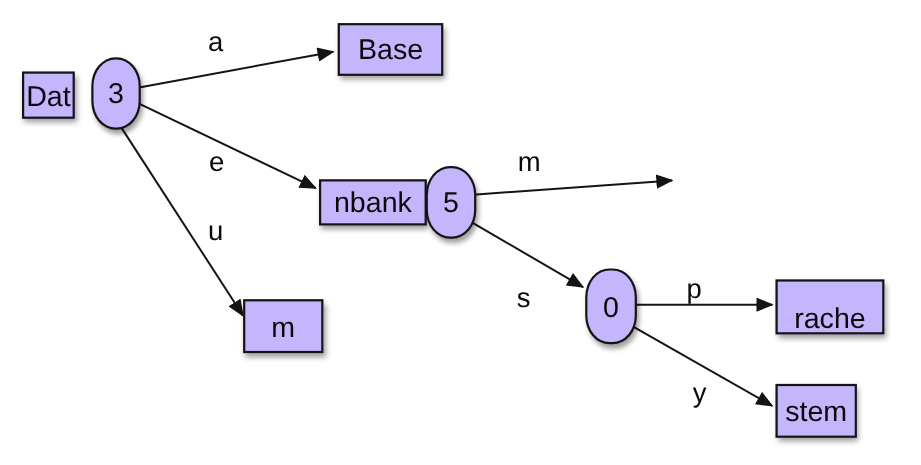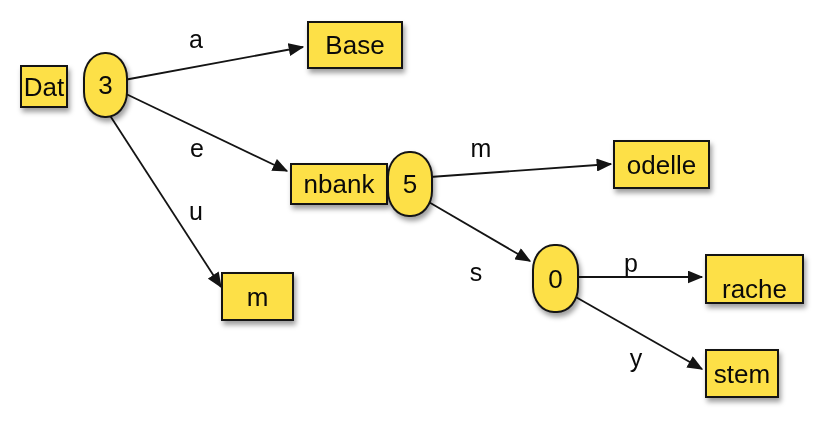--- a/index.html
+++ b/index.html
@@ -20,21 +20,21 @@
     position: absolute;
     left: 0;
     top: 0;
     width: 837px;
     height: 423px;
     z-index: 1;
   }
   .node {
     position: absolute;
     box-sizing: border-box;
-    background: #fde047;
+    background: #c4b5fd;
     border: 2.5px solid #141414;
     display: flex;
     align-items: center;
     justify-content: center;
     font-size: 26px;
     line-height: 1;
     box-shadow: 2px 4px 5px rgba(0,0,0,0.38);
     z-index: 2;
   }
   .capsule {
@@ -100,23 +100,20 @@
   </div>
   <div class="node" id="node-nbank">
     <span>nbank</span>
   </div>
   <div class="node capsule" id="node-nbank-count">
     <span>5</span>
   </div>
   <div class="node" id="node-m">
     <span>m</span>
   </div>
-  <div class="node" id="node-odelle">
-    <span>odelle</span>
-  </div>
   <div class="node capsule" id="node-zero">
     <span>0</span>
   </div>
   <div class="node" id="node-rache">
     <span>rache</span>
   </div>
   <div class="node" id="node-stem">
     <span>stem</span>
   </div>
 

